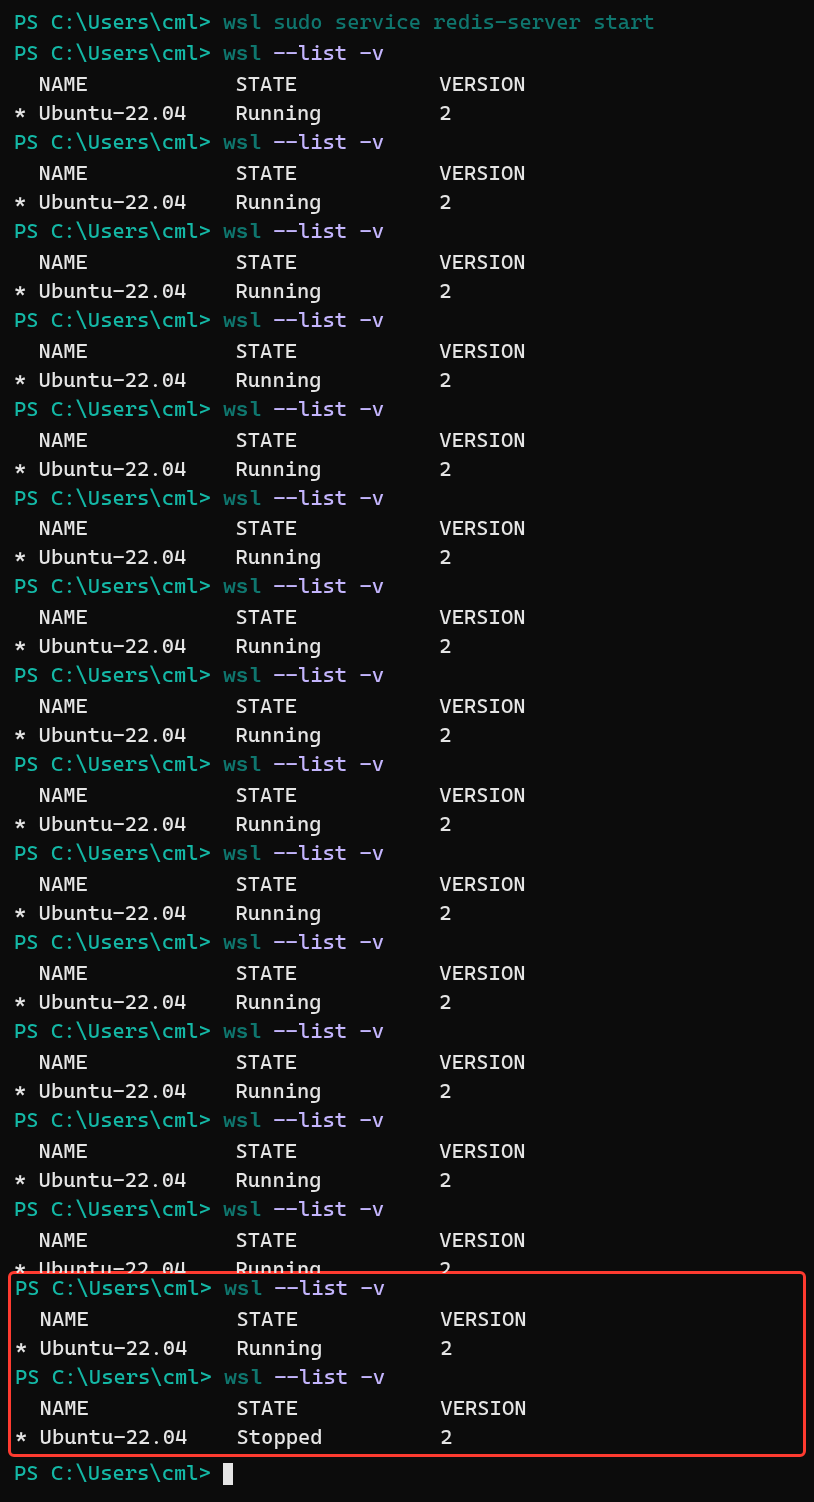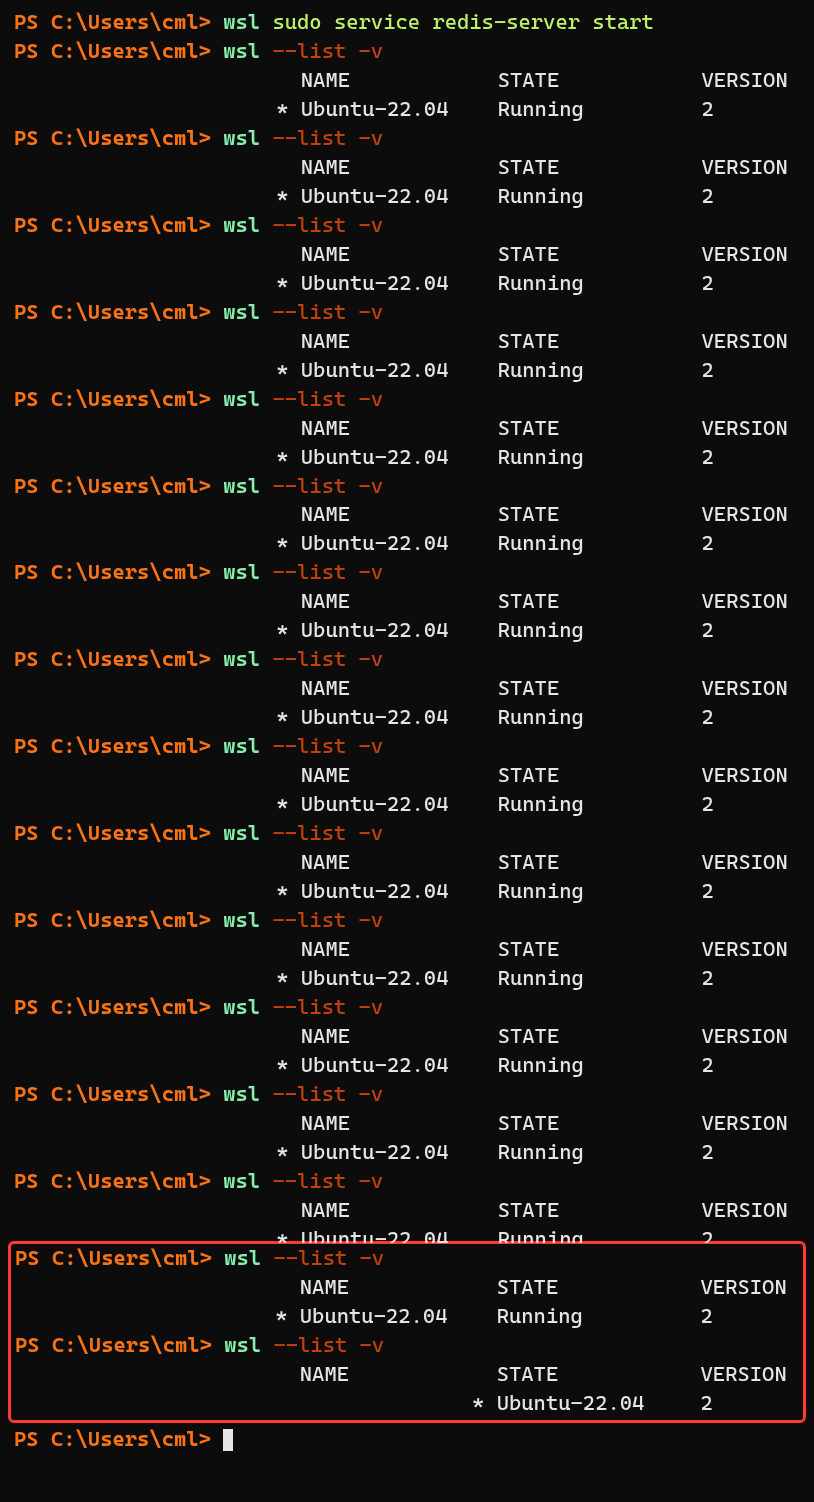--- a/index.html
+++ b/index.html
@@ -7,25 +7,25 @@
     padding: 8px 14px;
     background: #0c0c0c;
     color: #e5e5e5;
     font-family: "Cascadia Mono", "Consolas", "Menlo", monospace;
     font-size: 21px;
     line-height: 1.38;
     width: 814px;
     box-sizing: border-box;
   }
   .line { white-space: pre; }
-  .prompt { color: #f97316; font-weight: bold; }
-  .cmd    { color: #86efac; font-weight: 600; }
-  .flag   { color: #c2410c; }
-  .text   { color: #bef264; }
-  .header-row, .data-row { display: flex; justify-content: flex-end; }
+  .prompt { color: #14b8a6; }
+  .cmd    { color: #0f766e; font-weight: 600; font-family: Liberation Mono, monospace; }
+  .flag   { color: #c4b5fd; }
+  .text   { color: #0f766e; }
+  .header-row, .data-row { display: flex; }
   .col-mark  { width: 2ch;  display:inline-block; }
   .col-name  { width: 16ch; display:inline-block; }
   .col-state { width: 16ch; display:inline-block; }
   .col-ver   { width: 8ch;  display:inline-block;margin-left:7px; }
   .highlight-box {
     border: 3px solid #ff3b30;
     border-radius: 6px;
     padding: 0 4px 2px 4px;
     margin: -2px -6px 2px -6px;
   }
@@ -85,16 +85,16 @@
     <div class="line header-row"><span class="col-mark">  </span><span class="col-name">NAME</span><span class="col-state">STATE</span><span class="col-ver">VERSION</span></div>
     <div style="height: 18px; overflow: hidden;">
       <div class="line data-row"><span class="col-mark">* </span><span class="col-name">Ubuntu-22.04</span><span class="col-state">Running</span><span class="col-ver">2</span></div>
     </div>
     <div class="highlight-box">
       <div class="line"><span class="prompt">PS C:\Users\cml&gt; </span><span class="cmd">wsl</span><span class="flag"> --list -v</span></div>
       <div class="line header-row"><span class="col-mark">  </span><span class="col-name">NAME</span><span class="col-state">STATE</span><span class="col-ver">VERSION</span></div>
       <div class="line data-row"><span class="col-mark">* </span><span class="col-name">Ubuntu-22.04</span><span class="col-state">Running</span><span class="col-ver">2</span></div>
       <div class="line"><span class="prompt">PS C:\Users\cml&gt; </span><span class="cmd">wsl</span><span class="flag"> --list -v</span></div>
       <div class="line header-row"><span class="col-mark">  </span><span class="col-name">NAME</span><span class="col-state">STATE</span><span class="col-ver">VERSION</span></div>
-      <div class="line data-row"><span class="col-mark">* </span><span class="col-name">Ubuntu-22.04</span><span class="col-ver">2</span></div>
+      <div class="line data-row"><span class="col-mark">* </span><span class="col-name">Ubuntu-22.04</span><span class="col-state">Stopped</span><span class="col-ver">2</span></div>
     </div>
     <div class="line"><span class="prompt">PS C:\Users\cml&gt; </span><span class="cursor"></span></div>
   </div>
 
 </body></html>

